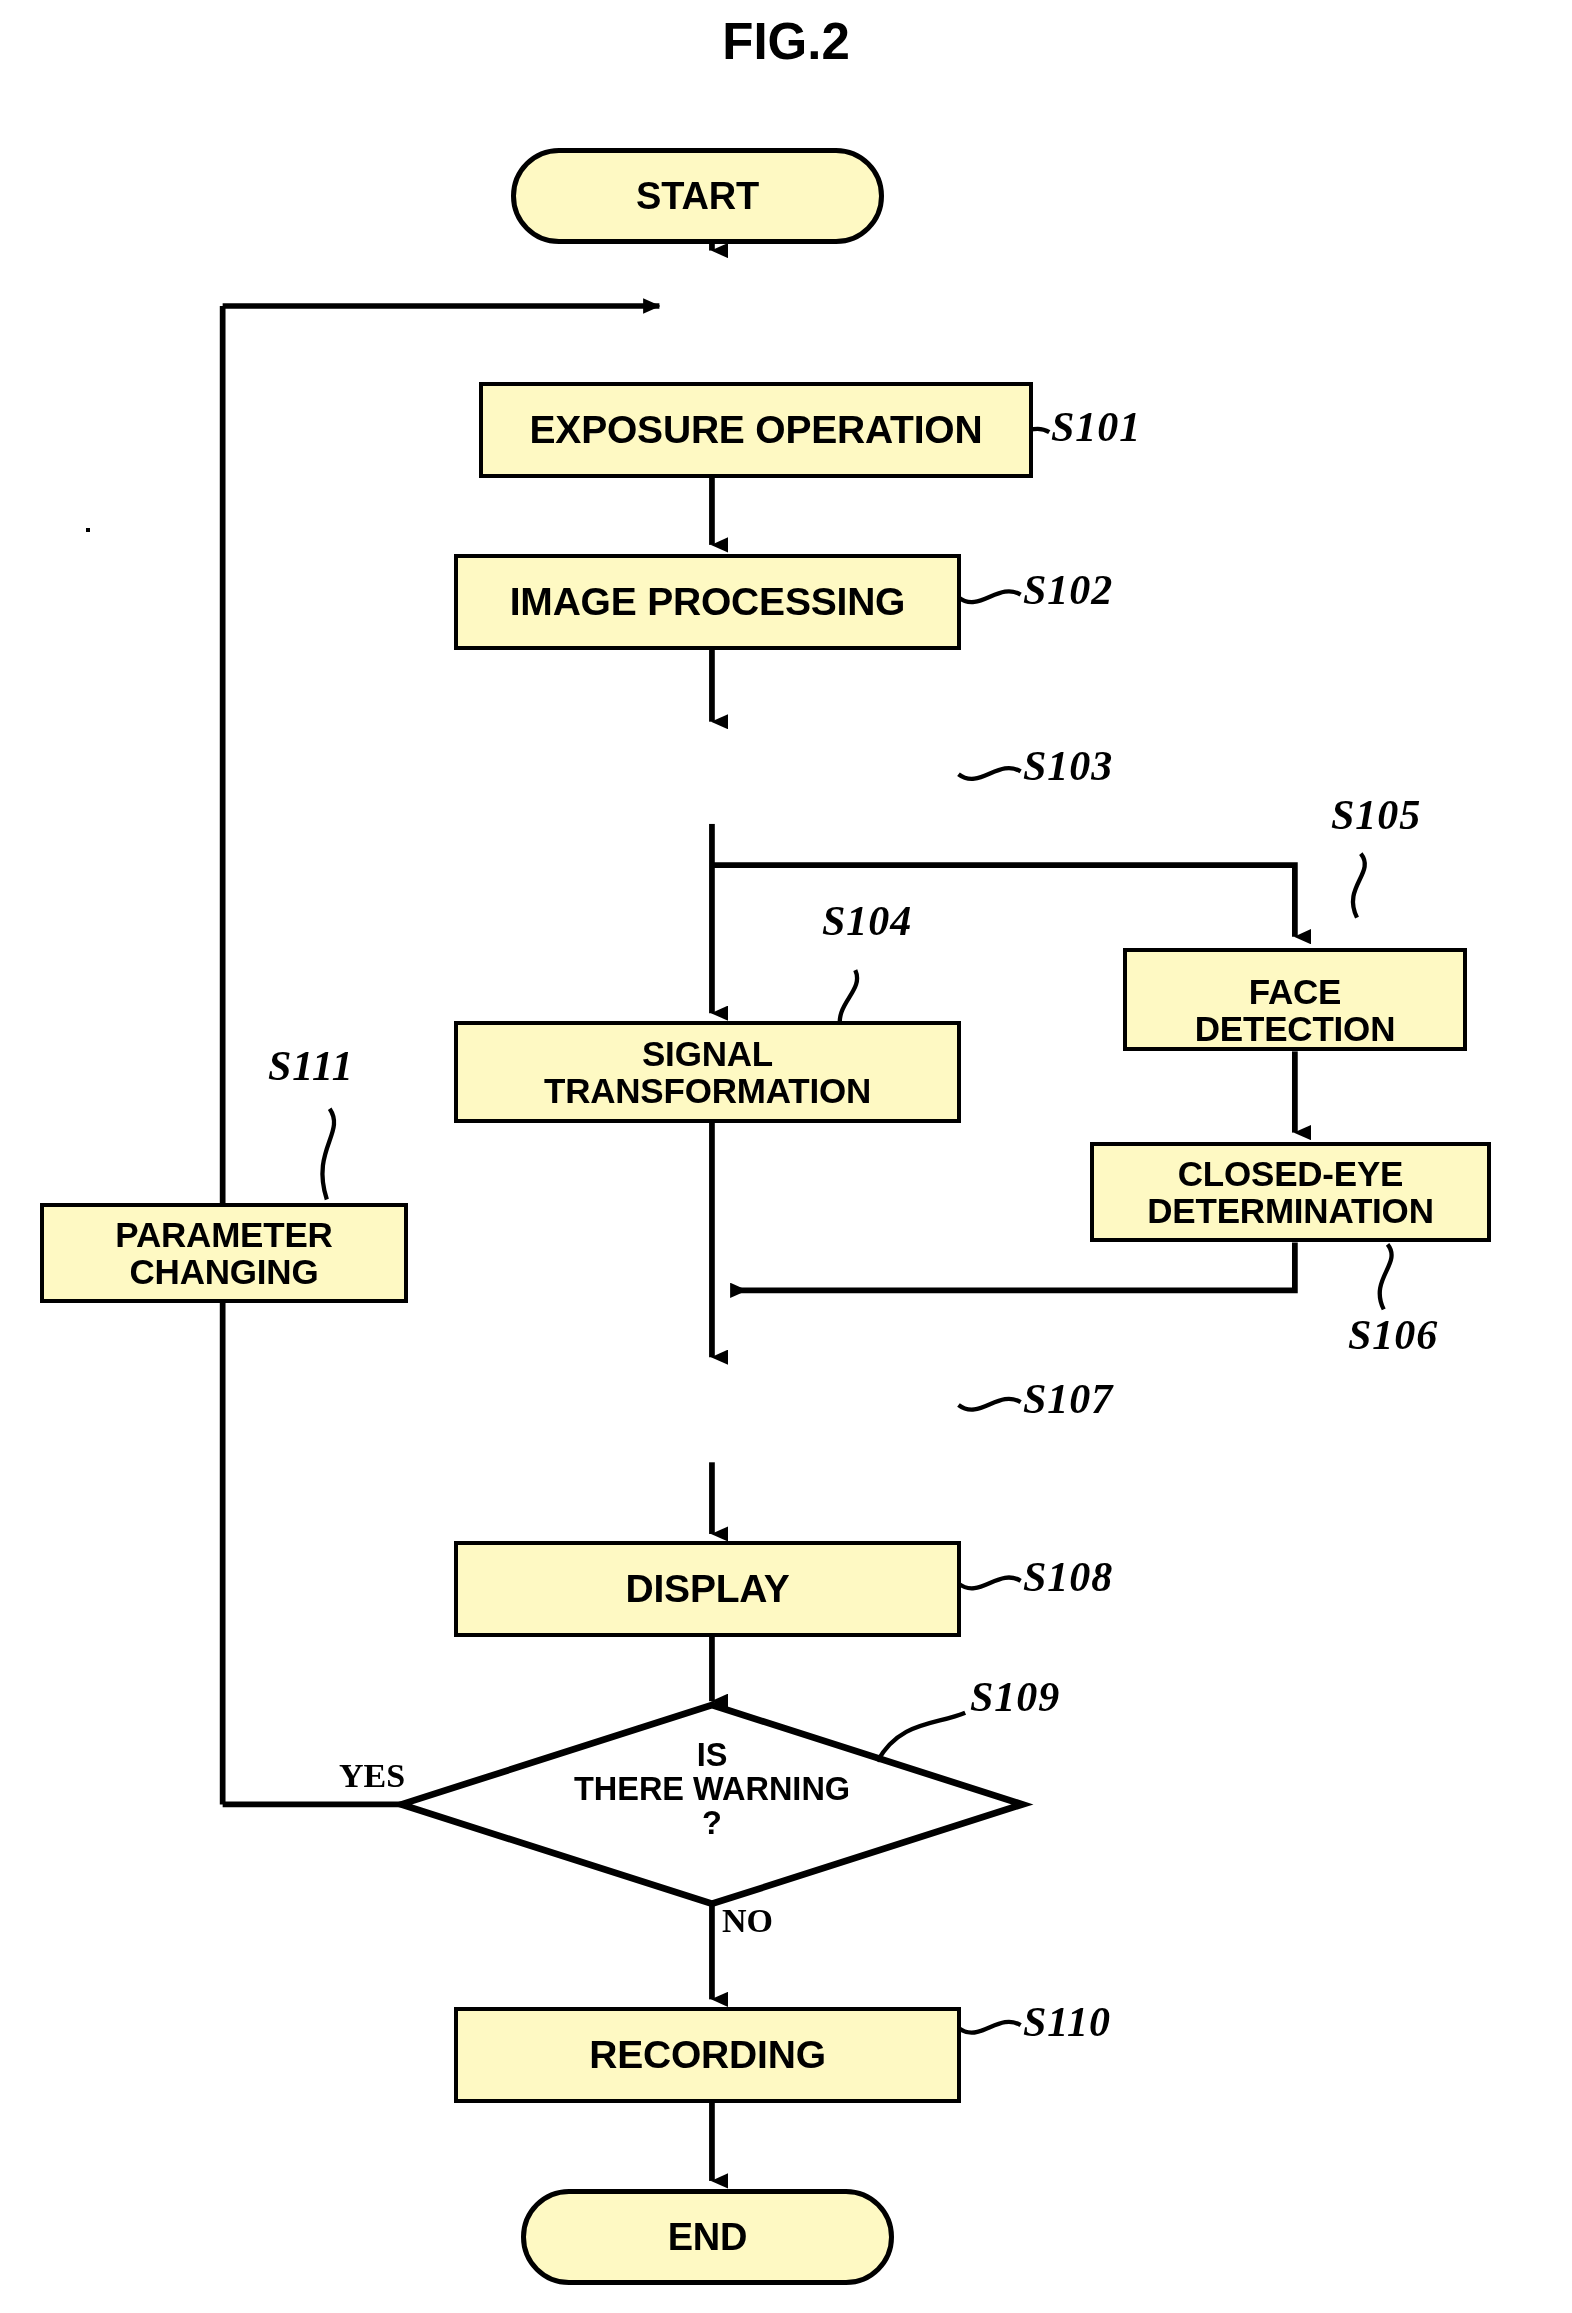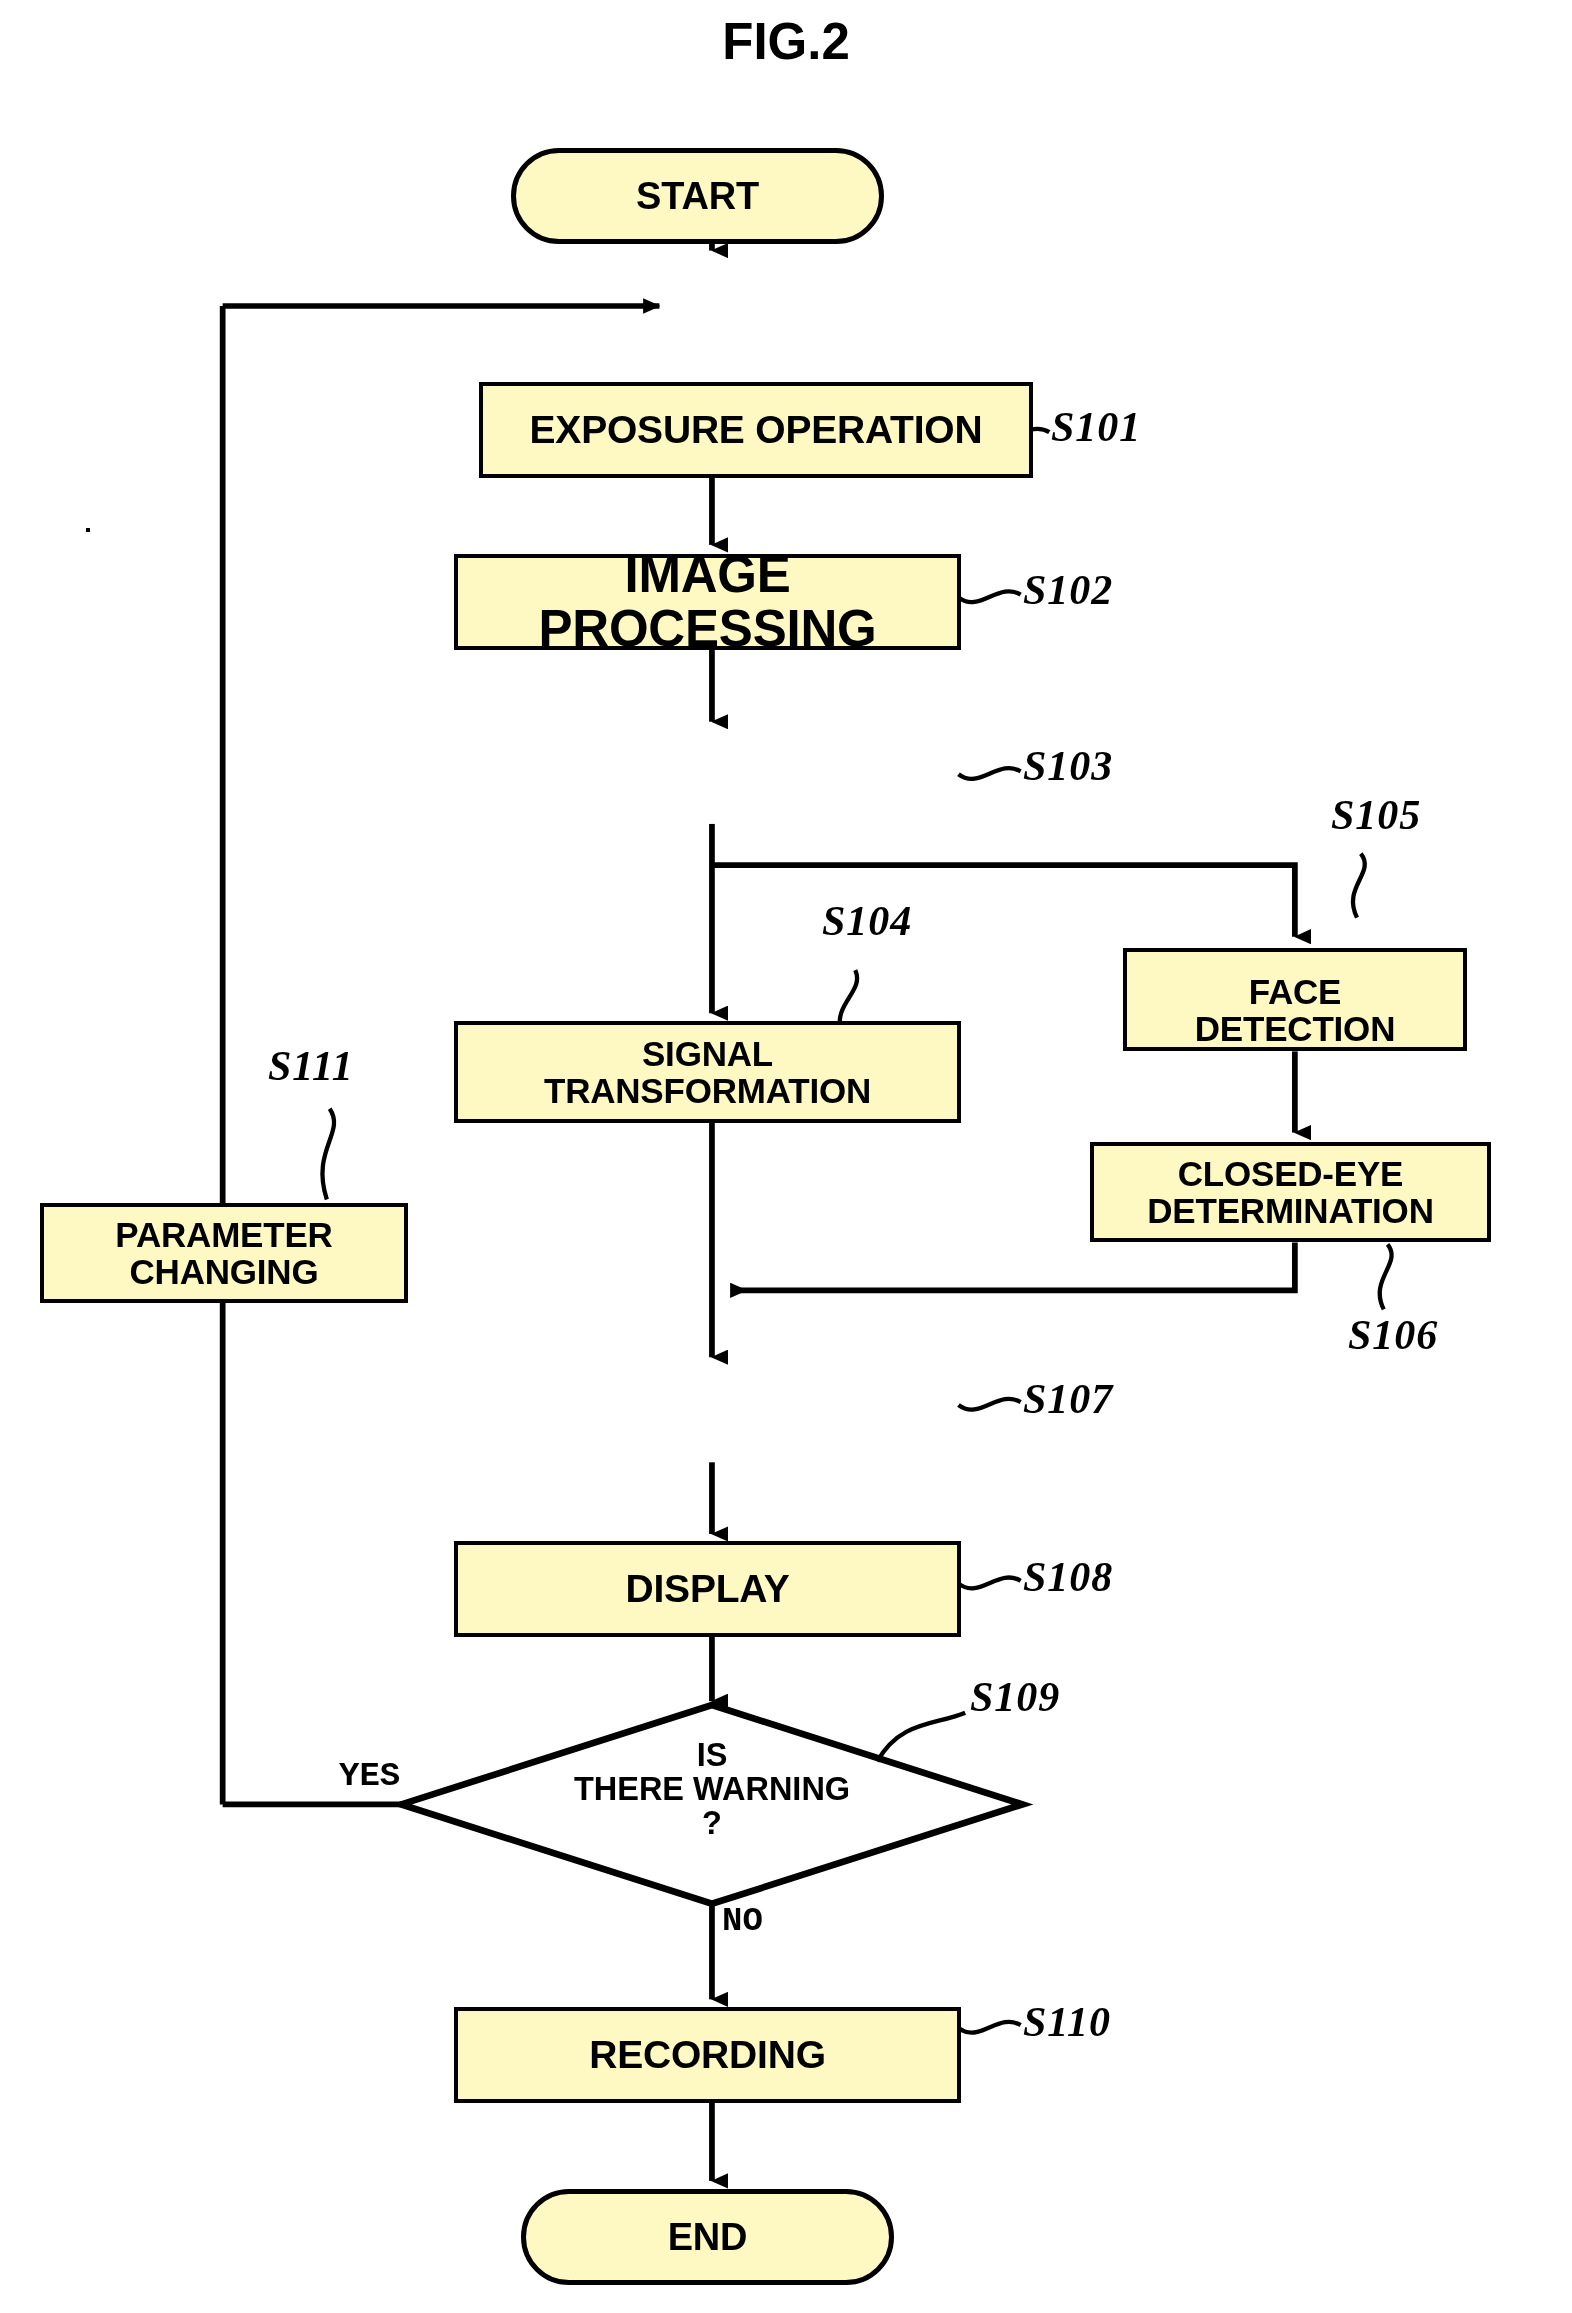--- a/index.html
+++ b/index.html
@@ -63,21 +63,21 @@
     font-weight: bold;
     font-size: 42px;
     font-family: "Liberation Serif", serif;
     white-space: nowrap;
     letter-spacing: 1px;
   }
   .branchlabel {
     position: absolute;
     font-weight: bold;
     font-size: 34px;
-    font-family: Liberation Mono, monospace;
+    font-family: Liberation Serif, serif;
     white-space: nowrap;
   }
   .diamond-text {
     position: absolute;
     text-align: center;
     font-weight: bold;
     font-family: "Liberation Sans", sans-serif;
     font-size: 32.5px;
     line-height: 1.05;
     white-space: pre-line;
@@ -160,21 +160,21 @@
   </svg>
 
   <div class="node terminal" style="left:511px; top:148px; width:373px; height:96px; font-size:38px;">
     <span>START</span>
   </div>
 
   <div class="node process" style="left:435px; top:382px; width:554px; height:96px; font-size:39px;margin-left:44px;">
     <span>EXPOSURE OPERATION</span>
   </div>
 
-  <div class="node process" style="left:454px; top:554px; width:507px; height:96px; font-size:51px;">
+  <div class="node process" style="left:454px; top:554px; width:507px; height:96px; font-size:39px;">
     <span>IMAGE PROCESSING</span>
   </div>
 
 
   <div class="node process" style="left:454px; top:1021px; width:507px; height:102px; font-size:35px; white-space:pre-line;">
     <span>SIGNAL
 TRANSFORMATION</span>
   </div>
 
   <div class="node process" style="left:1123px; top:948px; width:344px; height:103px; font-size:35px; white-space:pre-line;align-items:flex-end;">

